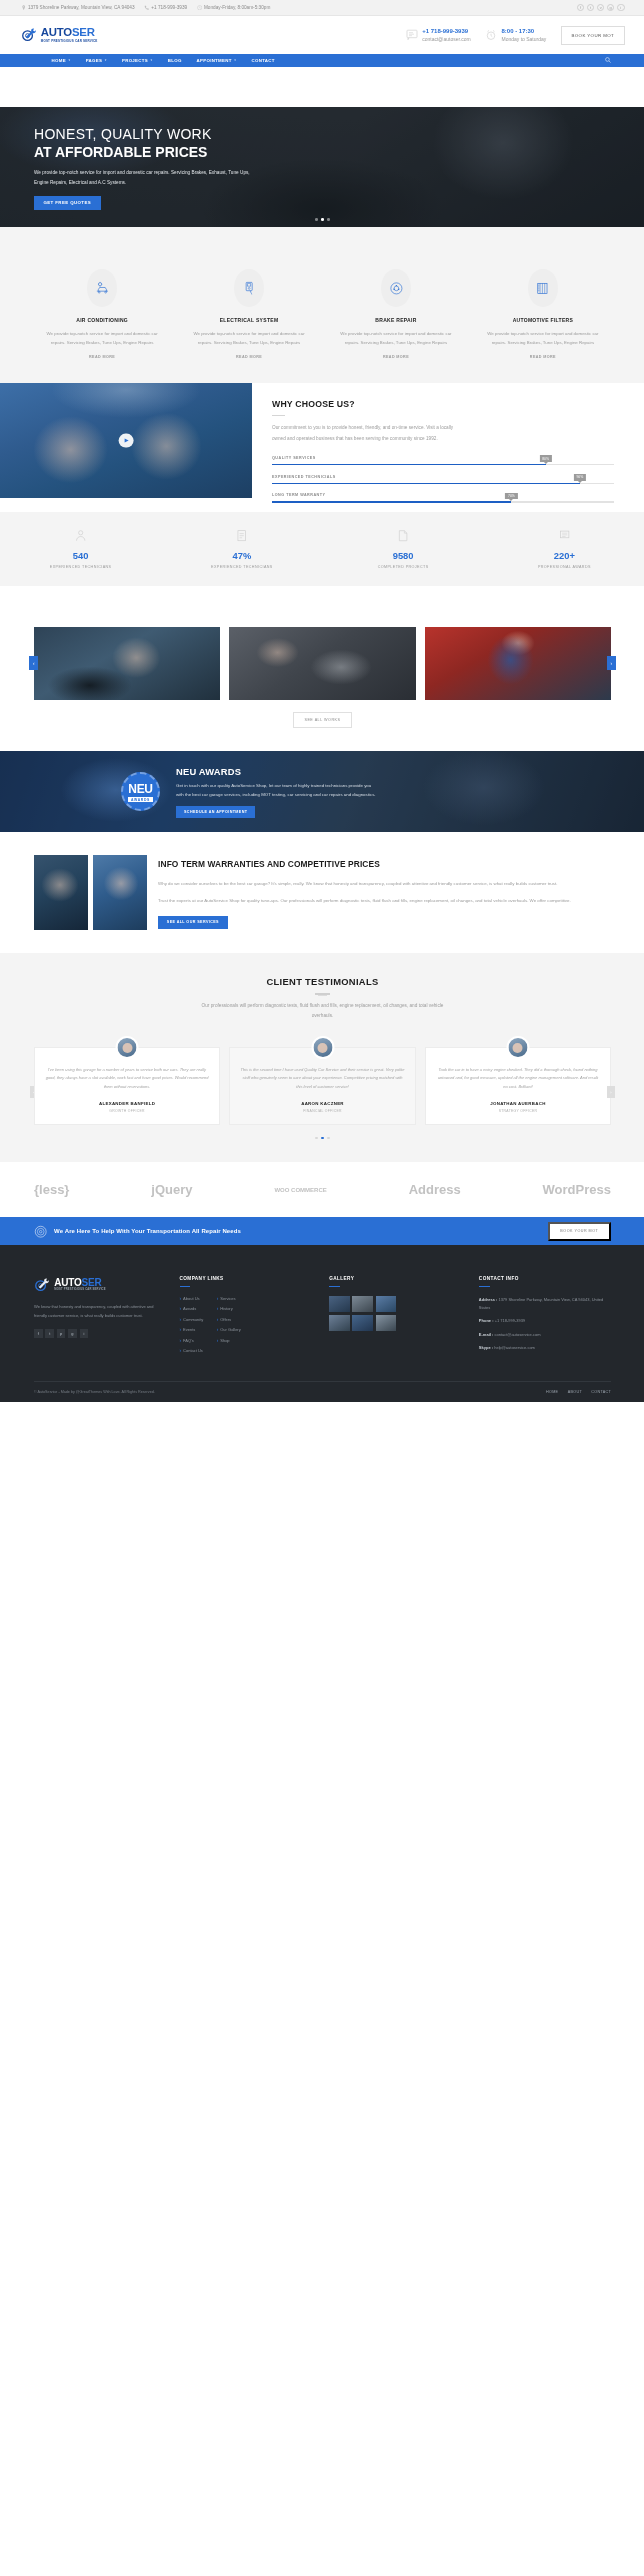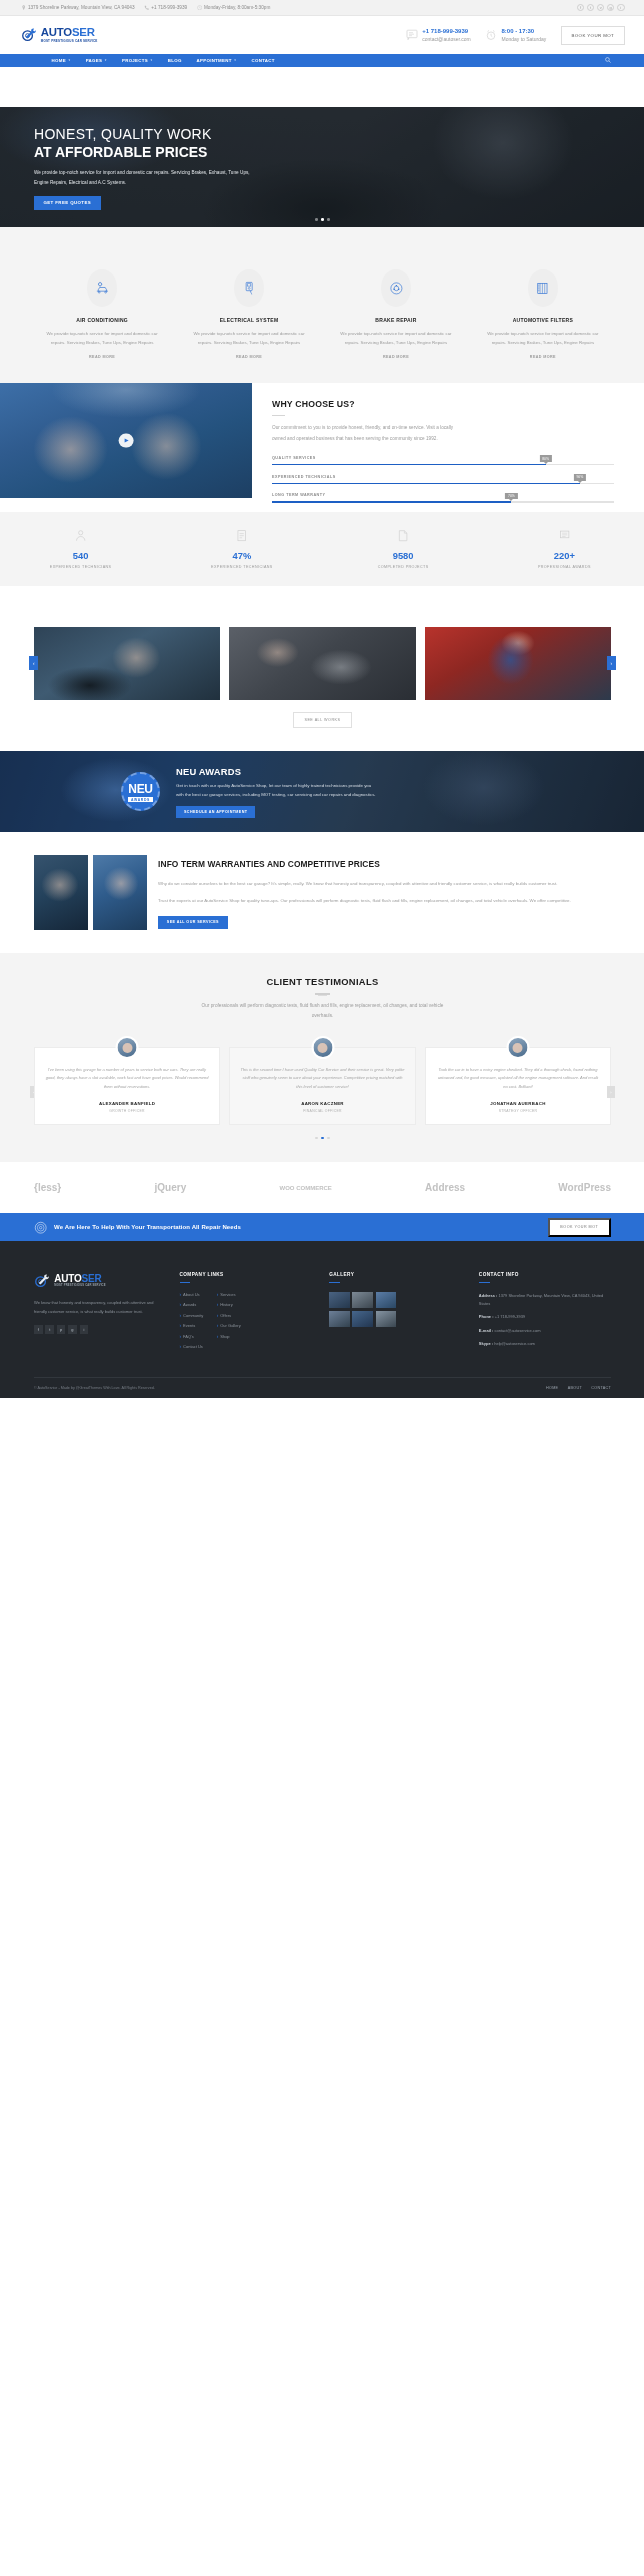--- a/index.html
+++ b/index.html
@@ -259,21 +259,21 @@
     display:flex; align-items:center; justify-content:center; font-size:4px; cursor:pointer;
   }
   .tst-arrow.left { left:-4px; }
   .tst-arrow.right { right:-4px; }
   .tst-dots { display:flex; justify-content:center; gap:3.4px; margin-top:12px; }
   .tdot { width:2.7px; height:2.7px; border-radius:50%; background:#d8d8d8; cursor:pointer; }
   .tdot.on { background:#2a6fd4; }
 
   
   .brands { display:flex; align-items:center; justify-content:space-between; padding:20px 0; }
-  .brand { color:#c2c2c2; font-size:10px; font-weight:bold; display:flex; align-items:center; gap:2px; }
+  .brand { color:#c2c2c2; font-size:13px; font-weight:bold; display:flex; align-items:center; gap:2px; }
 
   
   .cta { background:#2a6fd4; height:28px; display:flex; align-items:center; }
   .cta .wrap { display:flex; align-items:center; justify-content:space-between; }
   .cta-left { display:flex; align-items:center; gap:6.7px; }
   .cta-txt { color:#fff; font-size:6px; font-weight:bold; letter-spacing:0.1px; }
   .btn-cta { background:#fff; color:#777; font-size:3.7px; letter-spacing:0.5px; padding:5.4px 10.7px; cursor:pointer; }
 
   
   .footer { background:#23272c; padding:31px 0 0; }

